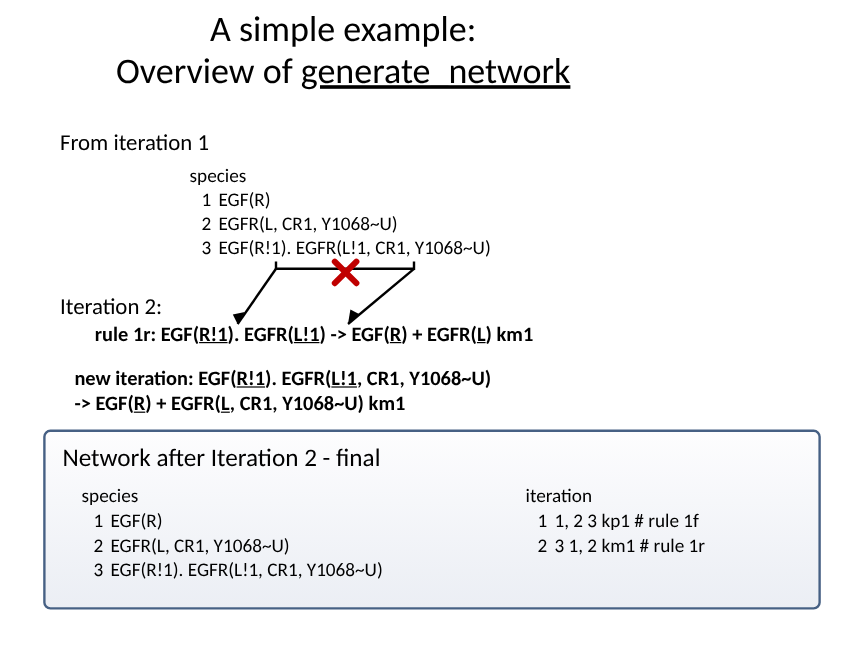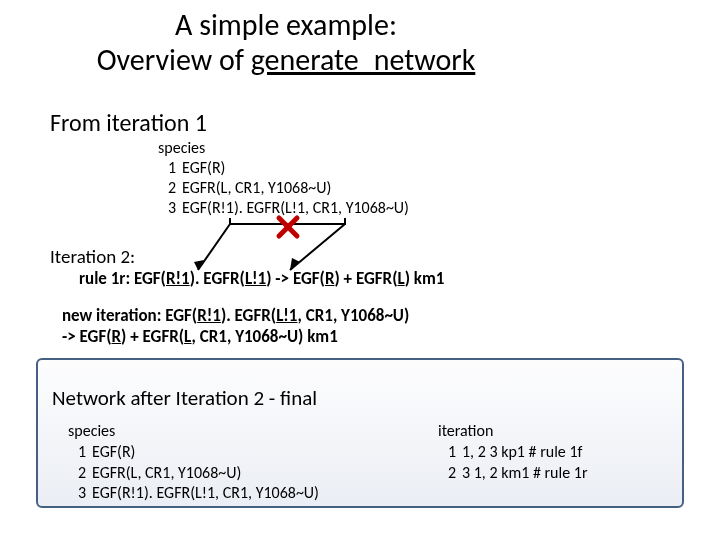--- a/index.html
+++ b/index.html
@@ -27,21 +27,21 @@
     line-height: 1.15;
     font-weight: 400;
   }
   .title .underline {
     text-decoration: underline;
   }
   .from-iter {
     position: absolute;
     top: 108px;
     left: 50px;
-    font-size: 24px;
+    font-size: 19px;
   }
   .species-block {
     position: absolute;
     top: 138px;
     left: 158px;
     font-size: 16px;
     line-height: 1.25;
   }
   .species-block .num {
     display: inline-block;
@@ -91,21 +91,20 @@
     height: 150px;
     border: 2px solid #466084;
     border-radius: 6px;
     background: linear-gradient(#fdfdfe, #ebeef4);
     box-sizing: border-box;
     padding: 8px 14px 10px 14px;
   }
   .finalbox .boxtitle {
     font-size: 21px;
     margin-bottom: 10px;
-    margin-top: 17px;
   }
   .finalbox .cols {
     display: flex;
     flex-direction: row;
     font-size: 16px;
     line-height: 1.3;
   }
   .finalbox .col-species {
     margin-left: 16px;
     width: 370px;

